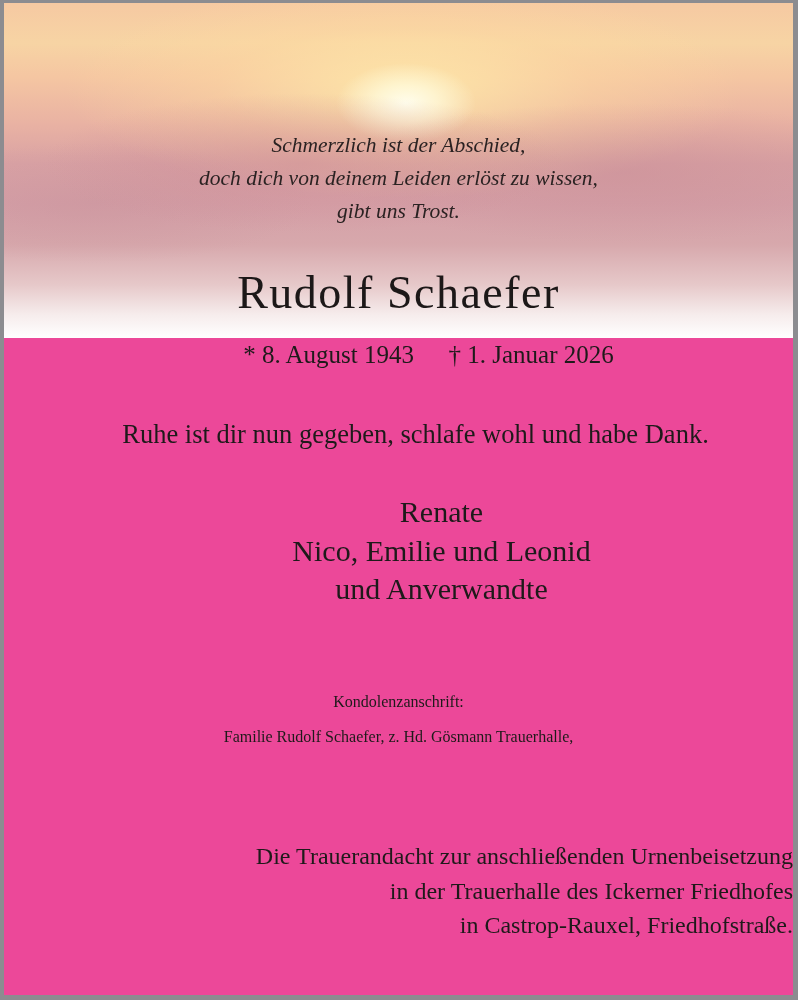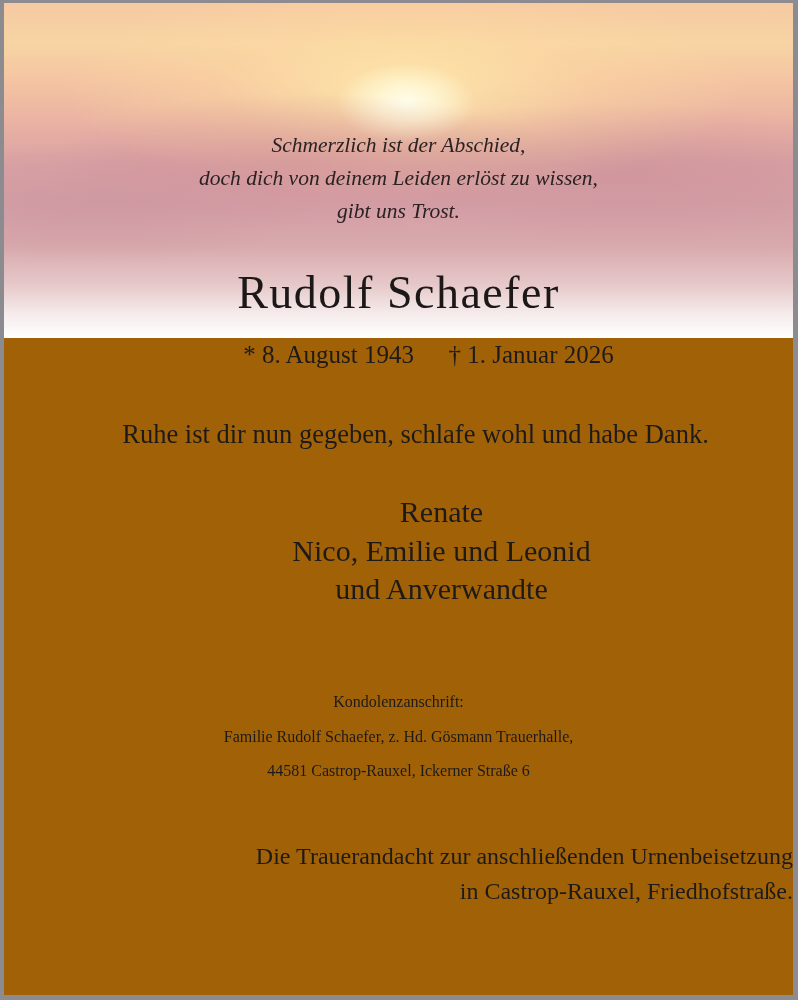--- a/index.html
+++ b/index.html
@@ -8,21 +8,21 @@
     background: #8c8c90;
     position: relative;
     overflow: hidden;
     font-family: "Liberation Serif", "DejaVu Serif", serif;
     color: #1e1a1a;
   }
   .card {
     position: absolute;
     left: 4px; top: 3px;
     width: 789px; height: 992px;
-    background: #a16207;
+    background: #ec4899;
     overflow: hidden;
   }
   .sky {
     position: absolute; left: 0; top: 0; width: 100%; height: 335px;
     background:
       radial-gradient(ellipse 70px 40px at 402px 100px, rgba(255,255,240,0.95) 0%, rgba(255,250,220,0.75) 45%, rgba(255,240,180,0) 100%),
       radial-gradient(ellipse 340px 110px at 400px 85px, rgba(255,236,170,0.85) 0%, rgba(255,220,160,0.4) 55%, rgba(255,210,160,0) 100%),
       linear-gradient(180deg, #f6c9a2 0%, #f7d4a4 12%, #f5c6a2 22%, #e9b2a3 36%, #d9a2a4 48%, #d5a0a7 60%, #d7a8ac 72%, #e6c8c9 84%, #f6ecec 93%, #ffffff 100%);
   }
   .trees {
@@ -95,21 +95,21 @@
 
     <div class="family">
       <div class="line">Renate</div>
       <div class="line">Nico, Emilie und Leonid</div>
       <div class="line">und Anverwandte</div>
     </div>
 
     <div class="address">
       <div class="line">Kondolenzanschrift:</div>
       <div class="line">Familie Rudolf Schaefer, z. Hd. Gösmann Trauerhalle,</div>
-      <div class="line">44581 Castrop-Rauxel, Ickerner Straße 6</div>
     </div>
 
     <div class="service">
       <div class="line">Die Trauerandacht zur anschließenden Urnenbeisetzung</div>
+      <div class="line">in der Trauerhalle des Ickerner Friedhofes</div>
       <div class="line">in Castrop-Rauxel, Friedhofstraße.</div>
     </div>
   </div>
 </div>
 
 </body></html>

